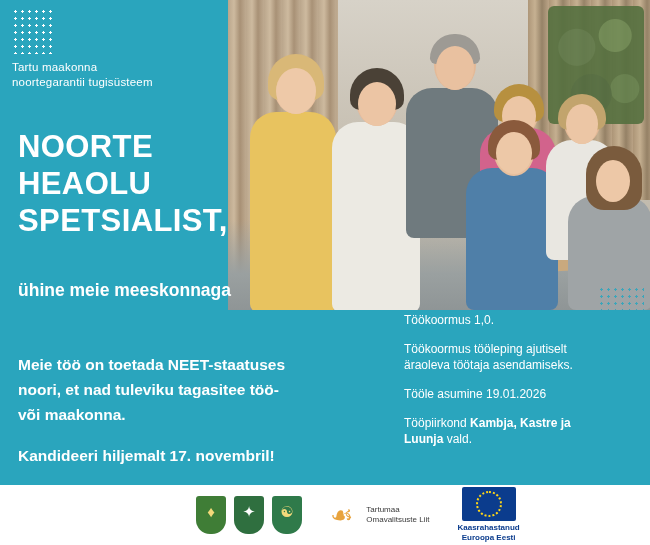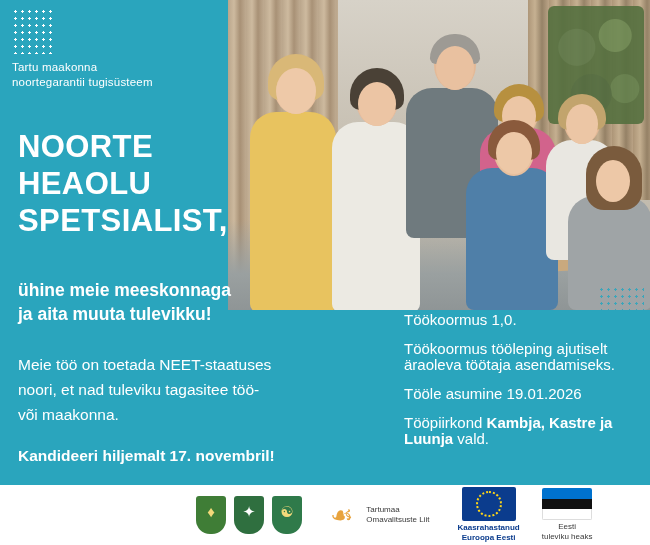--- a/index.html
+++ b/index.html
@@ -108,37 +108,37 @@
     font-size: 31px; line-height: 37px; font-weight: 700;
     letter-spacing: .4px;
   }
   .subhead {
     position: absolute; left: 18px; top: 278px; width: 240px;
     color: #ffffff; font-weight: 700;
     font-size: 17.5px; line-height: 24px;
   }
   .bodytext {
     position: absolute; left: 18px; top: 352px; width: 350px;
-    color: #ffffff; font-weight: 400;
+    color: #ffffff; font-weight: 700;
     font-size: 15.5px; line-height: 25px;
   }
   .deadline {
     position: absolute; left: 18px; top: 446px; width: 360px;
     color: #ffffff; font-weight: 700; font-size: 15.5px; line-height: 20px;
   }
   .deadline b { color: #ffffff; }
   .infoline {
     position: absolute; left: 18px; top: 498px;
     color: #ffffff; font-size: 11.5px;
   }
 
   
   .details {
     position: absolute; left: 404px; top: 312px; width: 232px;
-    color: #ffffff; font-size: 15px; line-height: 16px;
+    color: #ffffff; font-size: 12px; line-height: 16px;
   }
   .details .row { margin-bottom: 13px; }
   .details b { font-weight: 700; }
 
   
   .logos {
     position: absolute; left: 0; bottom: 0; width: 650px; height: 60px;
     background: #ffffff;
     display: flex; align-items: center;
   }
@@ -247,21 +247,20 @@
   </div>
 
   <div class="headline">
     <div>NOORTE</div>
     <div>HEAOLU</div>
     <div>SPETSIALIST,</div>
   </div>
 
   <div class="subhead">
     <div>ühine meie meeskonnaga</div>
-    <div>ja aita muuta tulevikku!</div>
   </div>
 
   <div class="bodytext">
     <div>Meie töö on toetada NEET-staatuses</div>
     <div>noori, et nad tuleviku tagasitee töö-</div>
     <div>või maakonna.</div>
   </div>
 
   <div class="deadline">
     <span>Kandideeri hiljemalt </span><b>17. novembril!</b>
@@ -308,24 +307,15 @@
     </div>
 
     <div style="display:flex; flex-direction:column; align-items:center; margin-left:28px;">
       <div class="eu-flag">
           <div class="stars"></div>
         </div>
       <div class="logo-txt" style="color:#0b3c8d; font-weight:700; margin-top:2px;">Kaasrahastanud</div>
       <div class="logo-txt" style="color:#0b3c8d; font-weight:700;">Euroopa Eesti</div>
     </div>
 
-    <div style="display:flex; flex-direction:column; align-items:center; margin-left:22px;">
-      <div class="ee-flag">
-        <i class="b1"></i>
-          <i class="b2"></i>
-          <i class="b3"></i>
-      </div>
-      <div class="logo-txt" style="margin-top:2px;">Eesti</div>
-      <div class="logo-txt">tuleviku heaks</div>
-    </div>
   </div>
 
 </div>
 
 </body></html>

